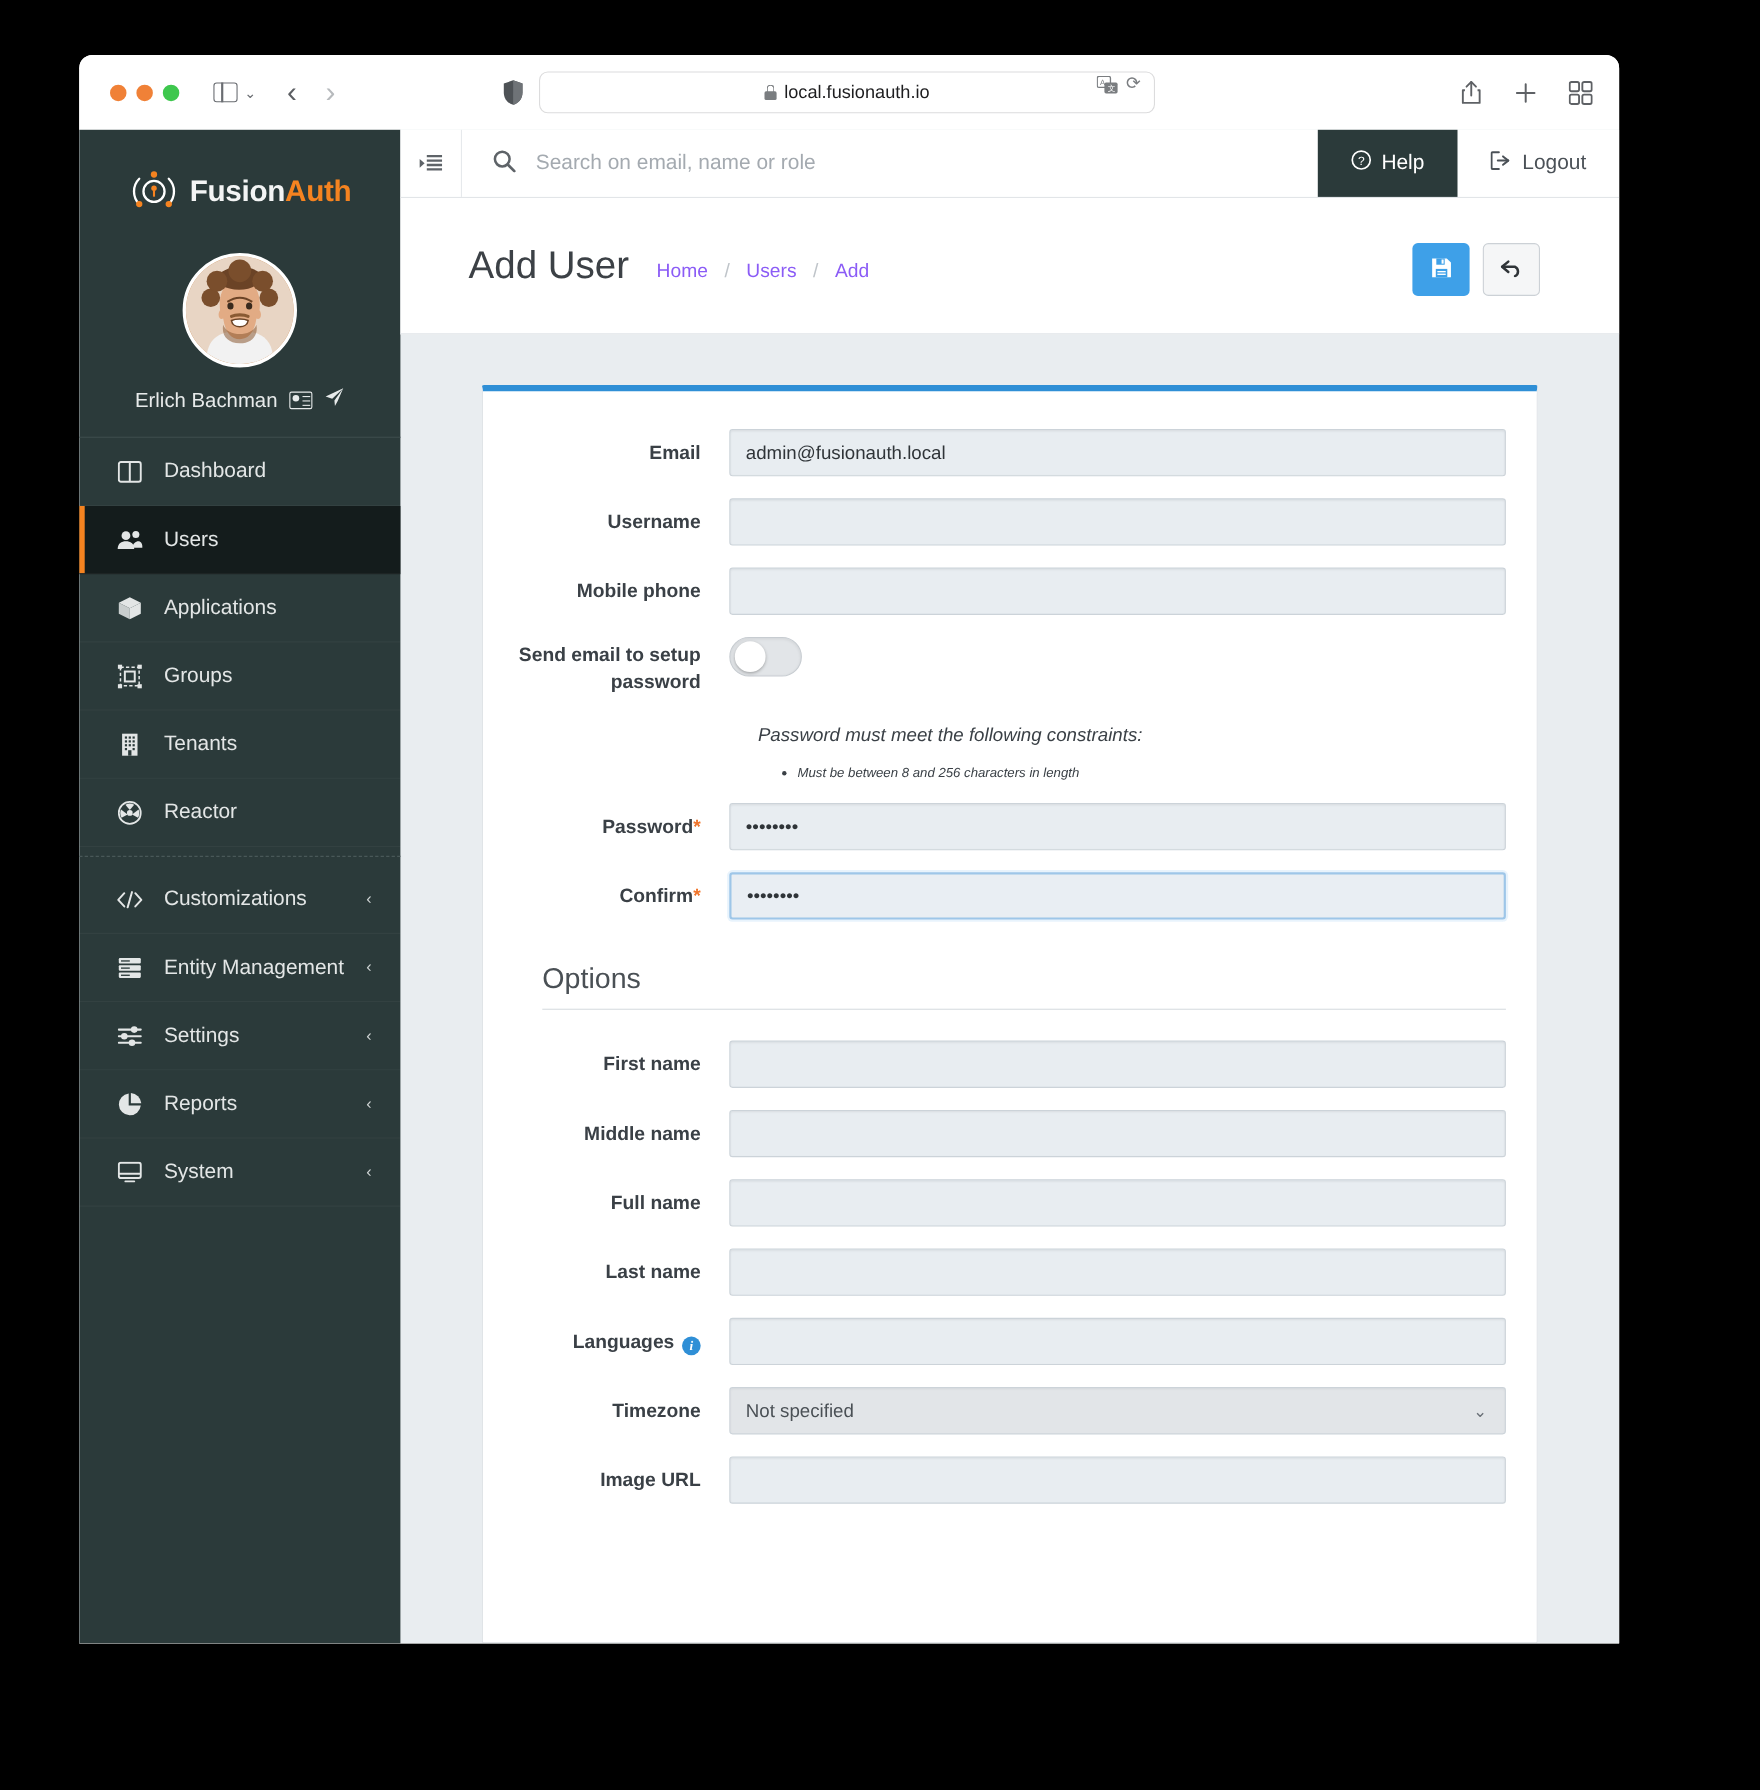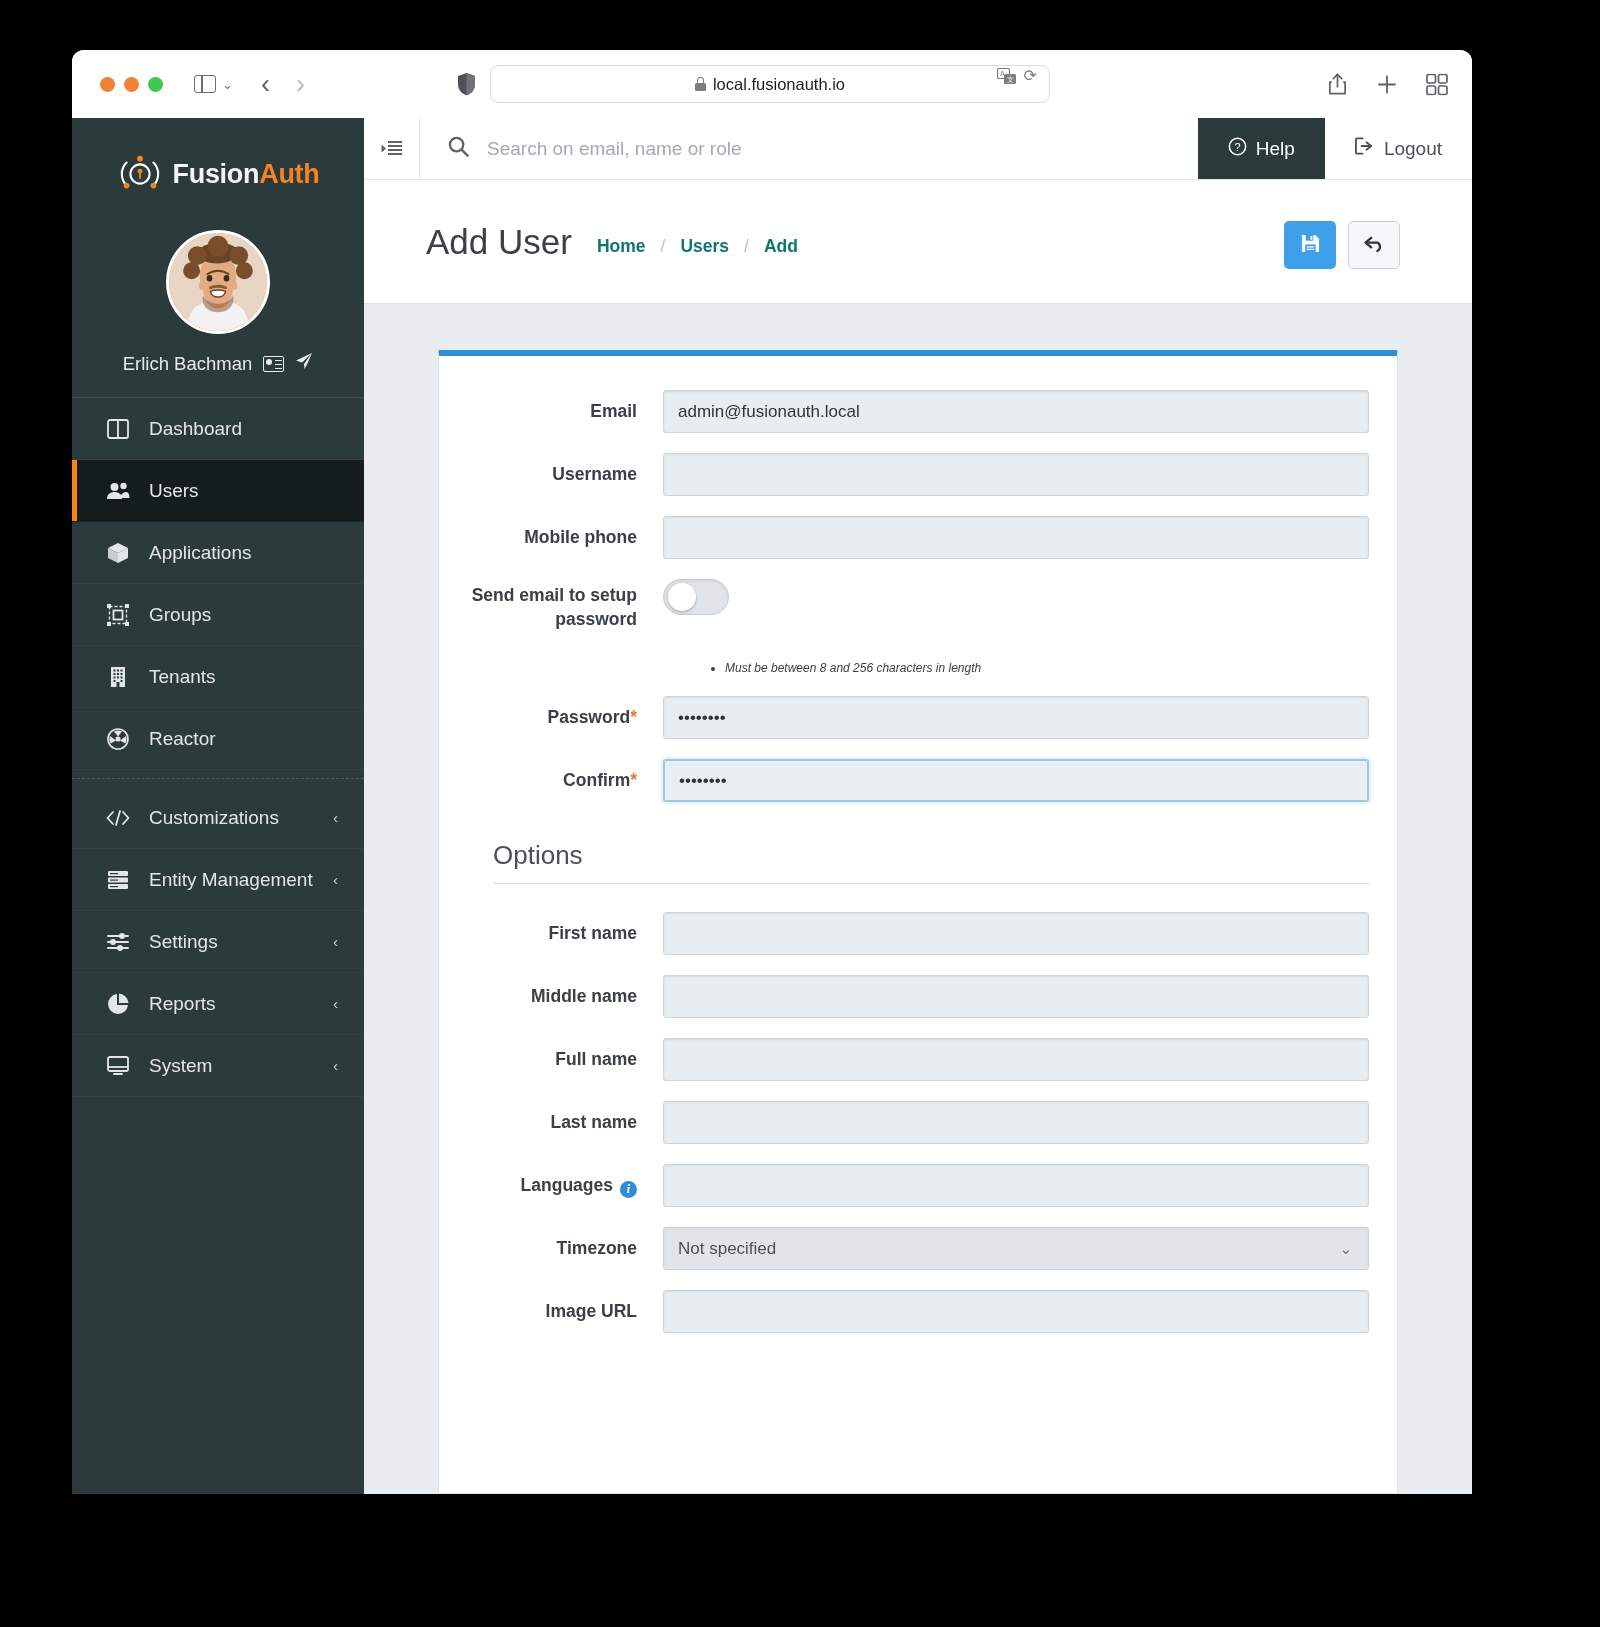--- a/index.html
+++ b/index.html
@@ -135,21 +135,21 @@
   }
   .logout-btn { display:flex; align-items:center; gap:10px; padding: 0 30px; font-size:19px; color:#4b5157; cursor:pointer;}
 
   .pagehead {
     background:#fff; height: 124px; display:flex; align-items:center;
     padding: 0 72px 0 62px; border-bottom: 1px solid #dfe3e7; position:relative;
   }
   .pagetitle { font-size: 35px; color:#3c4146; font-weight: 400; }
   .crumbs { display:flex; align-items:center; gap: 15px; margin-left: 25px; font-size:17.5px; color:#9aa0a6; padding-top:10px;}
   .crumbs .sep { color:#bfc4c9; }
-  .crumbs a { color:#0f766e; text-decoration:none;font-weight:bold; }
+  .crumbs a { color:#8b5cf6; text-decoration:none; }
   .head-actions { margin-left:auto; display:flex; gap: 12px; padding-top: 6px;}
   .btn-save {
     width: 52px; height: 48px; background:#3ea0e8; border-radius:5px;
     display:flex; align-items:center; justify-content:center; cursor:pointer; border:none;
   }
   .btn-back {
     width: 52px; height: 48px; background:#f5f6f7; border:1px solid #ccd1d6; border-radius:5px;
     display:flex; align-items:center; justify-content:center; cursor:pointer; color:#2f3438;
   }
 
@@ -594,20 +594,21 @@
             </div>
 
             <div class="frow toggle-row">
               <div class="flabel">Send email to setup password</div>
               <div class="switch">
                 <div class="knob"></div>
               </div>
             </div>
 
             <div class="constraints">
+              <div class="ctitle">Password must meet the following constraints:</div>
               <ul>
                 <li>Must be between 8 and 256 characters in length</li>
               </ul>
             </div>
 
             <div class="frow">
               <div class="flabel"><span>Password</span><span class="req">*</span></div>
               <input class="finput" type="text" value="••••••••" style="">
             </div>
 

